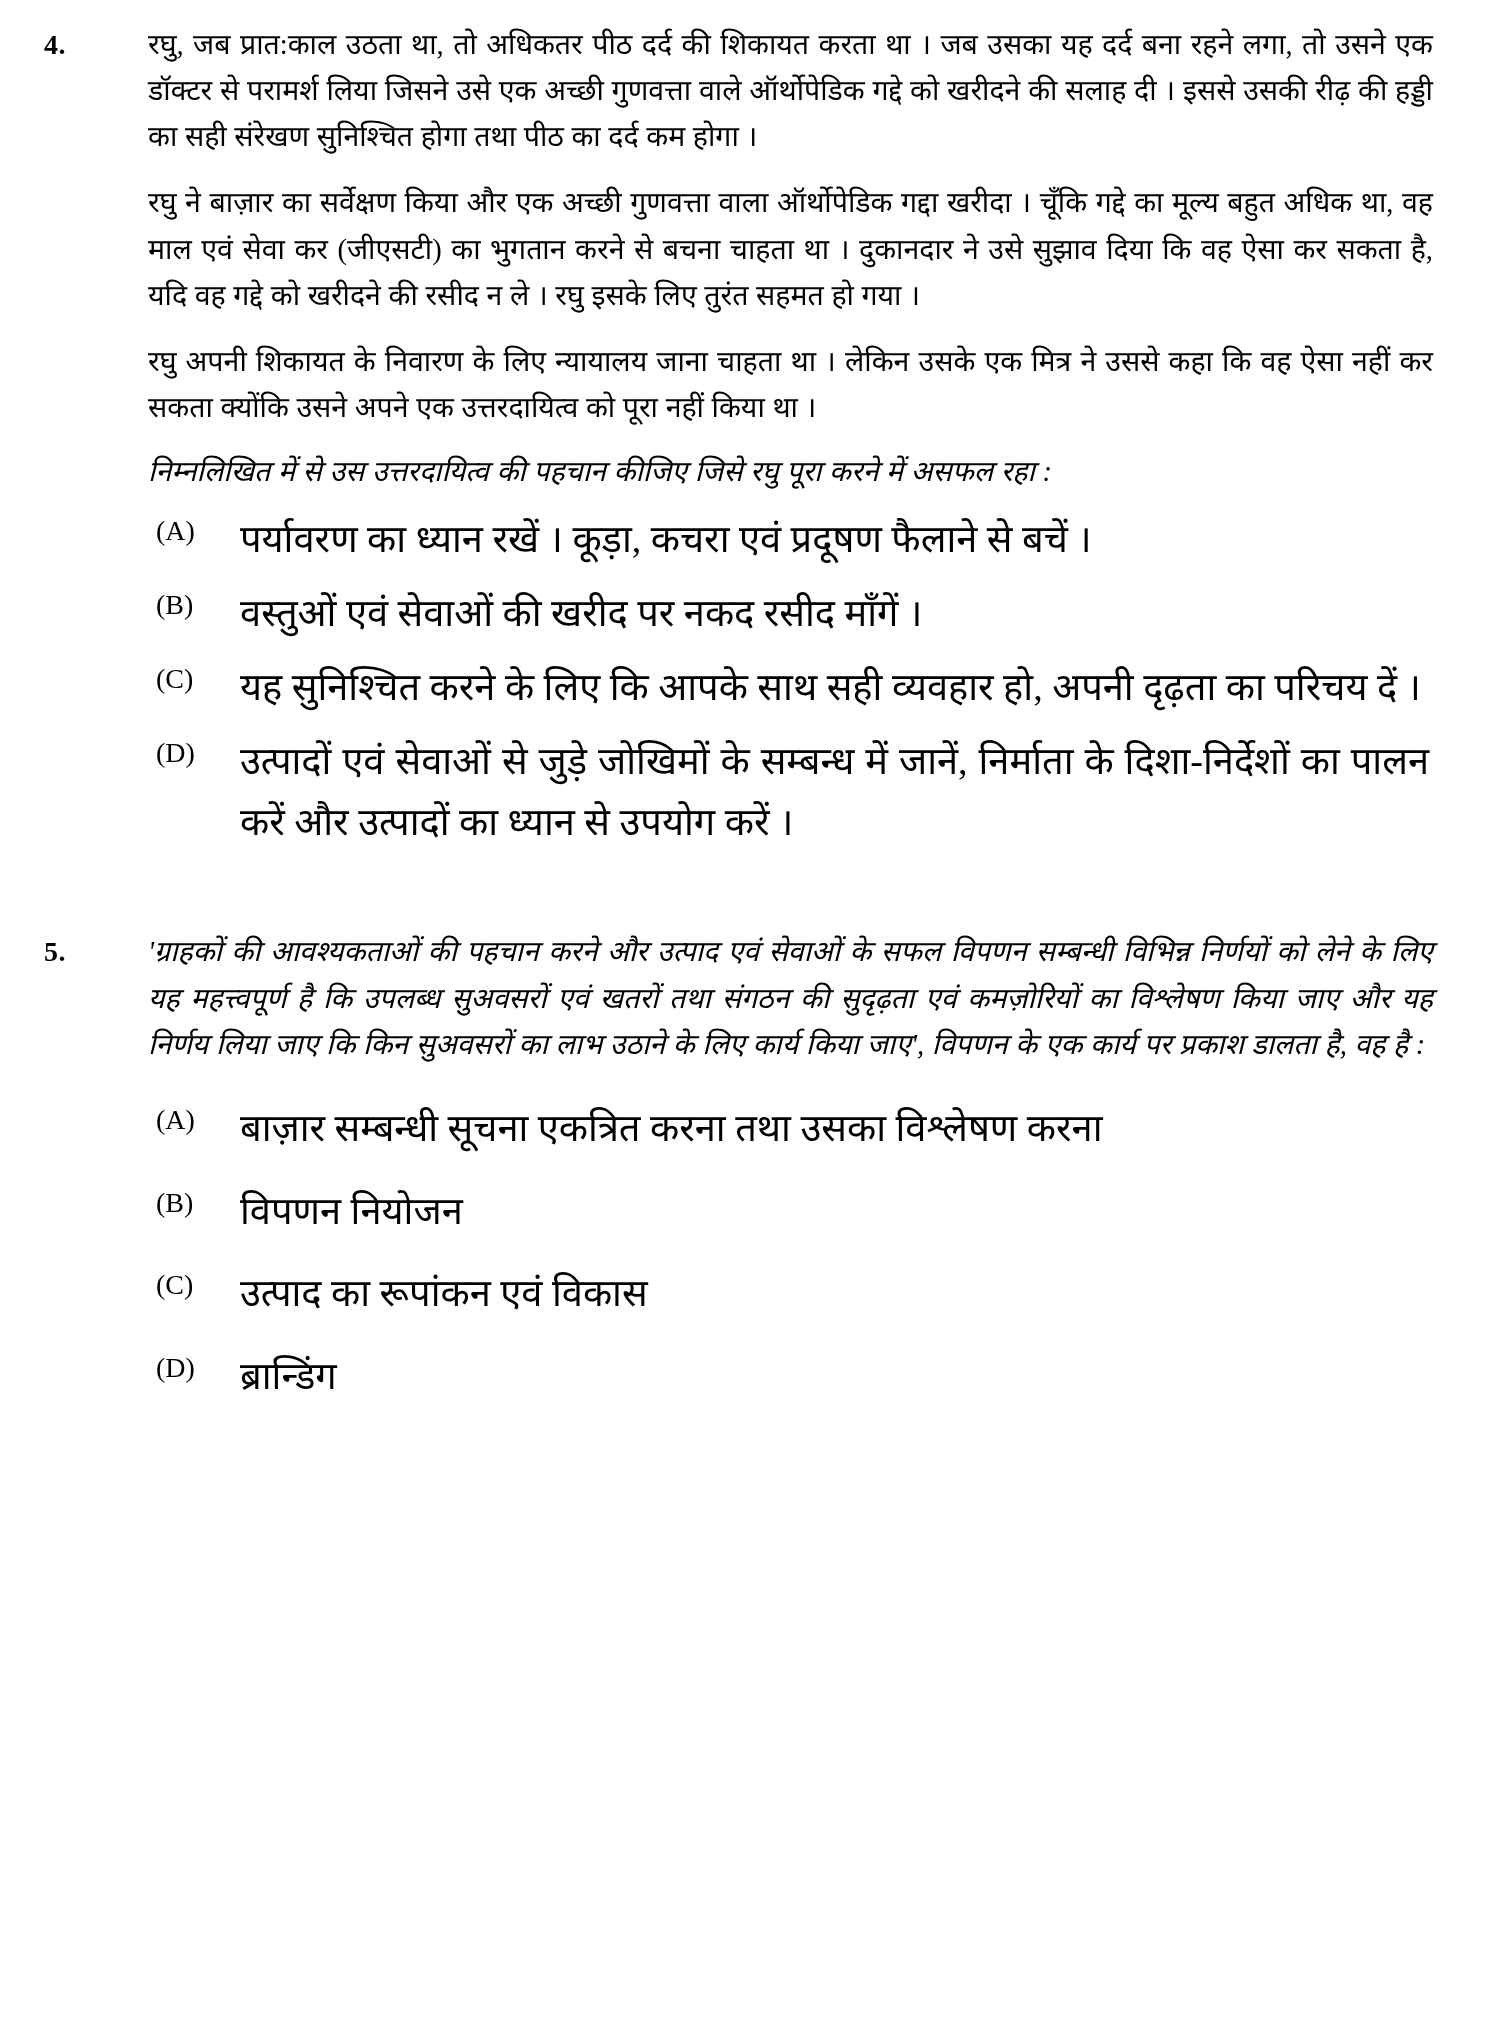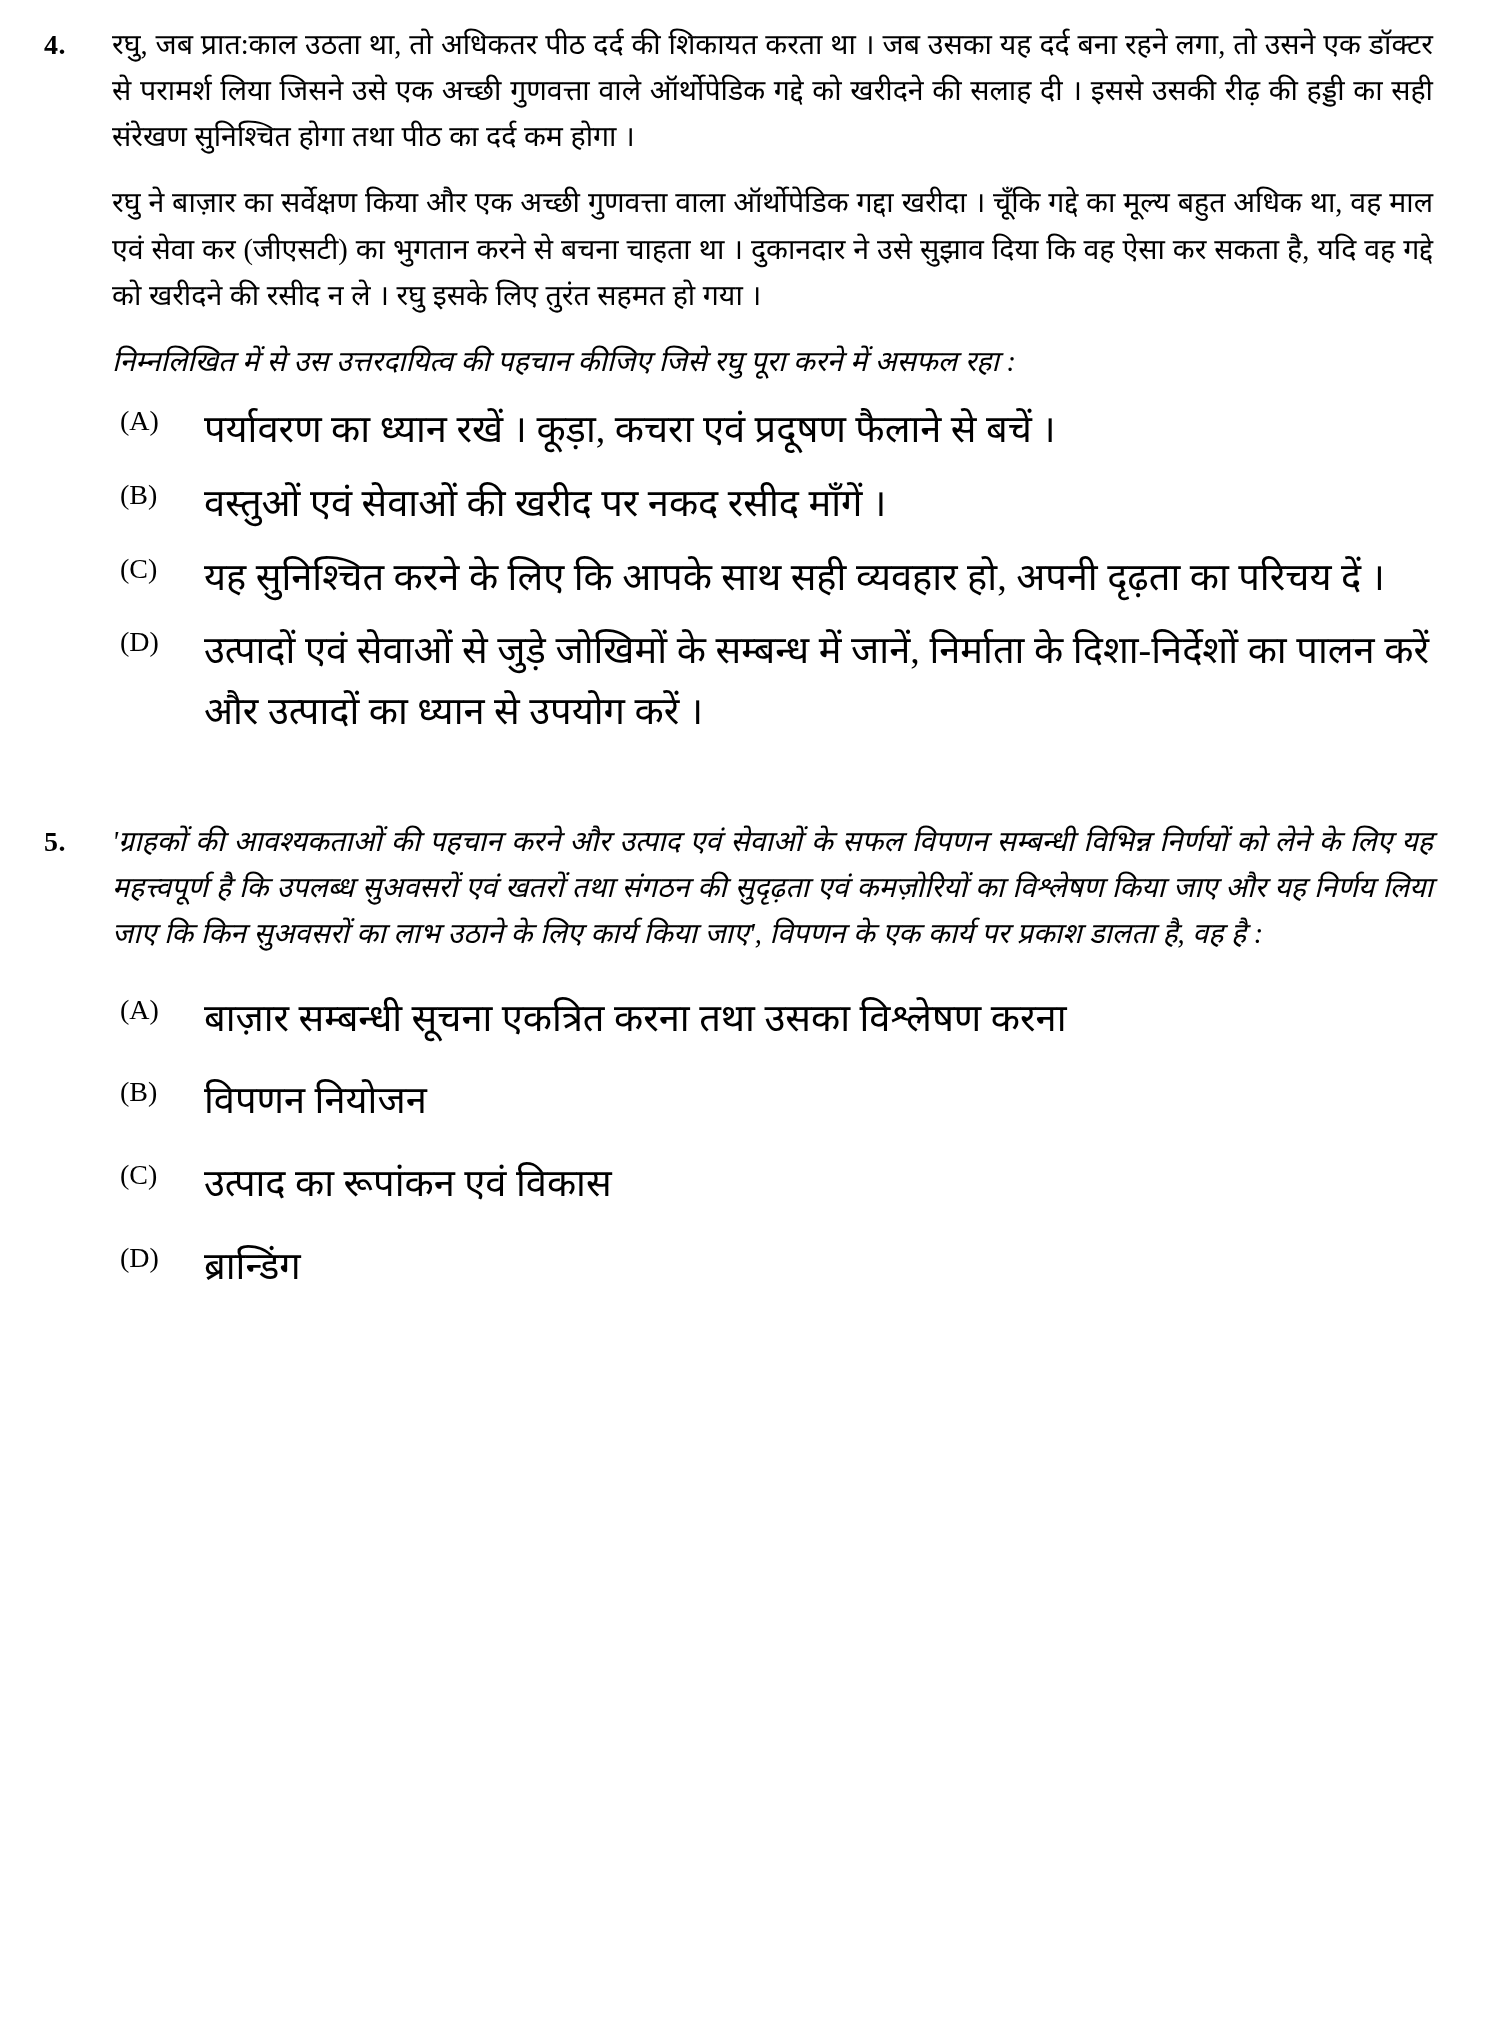--- a/index.html
+++ b/index.html
@@ -49,20 +49,21 @@
     line-height: 1.62;
     text-align: left;
     padding-left: 4px;
     box-sizing: border-box;
     letter-spacing: 0.5px;
   }
 
   .q-body {
     flex: 1 1 auto;
     min-width: 0;
+    margin-left: 36px;
   }
 
   .para {
     font-size: 28.5px;
     line-height: 1.62;
     text-align: justify;
     text-justify: inter-word;
     margin: 0 0 20px 0;
     word-spacing: 0.5px;
   }
@@ -132,20 +133,21 @@
 <div class="page">
   <div class="page-inner">
 
     <section class="question q4">
       <div class="q-row">
         <div class="q-number">4.</div>
         <div class="q-body">
 
           <p class="para">रघु, जब प्रात:काल उठता था, तो अधिकतर पीठ दर्द की शिकायत करता था । जब उसका यह दर्द बना रहने लगा, तो उसने एक डॉक्टर से परामर्श लिया जिसने उसे एक अच्छी गुणवत्ता वाले ऑर्थोपेडिक गद्दे को खरीदने की सलाह दी । इससे उसकी रीढ़ की हड्डी का सही संरेखण सुनिश्चित होगा तथा पीठ का दर्द कम होगा ।</p>
           <p class="para">रघु ने बाज़ार का सर्वेक्षण किया और एक अच्छी गुणवत्ता वाला ऑर्थोपेडिक गद्दा खरीदा । चूँकि गद्दे का मूल्य बहुत अधिक था, वह माल एवं सेवा कर (जीएसटी) का भुगतान करने से बचना चाहता था । दुकानदार ने उसे सुझाव दिया कि वह ऐसा कर सकता है, यदि वह गद्दे को खरीदने की रसीद न ले । रघु इसके लिए तुरंत सहमत हो गया ।</p>
+          <p class="para tight">रघु अपनी शिकायत के निवारण के लिए न्यायालय जाना चाहता था । लेकिन उसके एक मित्र ने उससे कहा कि वह ऐसा नहीं कर सकता क्योंकि उसने अपने एक उत्तरदायित्व को पूरा नहीं किया था ।</p>
 
           <p class="para lead-in">निम्नलिखित में से उस उत्तरदायित्व की पहचान कीजिए जिसे रघु पूरा करने में असफल रहा :</p>
 
           <ul class="options">
             <li class="option">
               <span class="option-label">(A)</span>
               <span class="option-text">पर्यावरण का ध्यान रखें । कूड़ा, कचरा एवं प्रदूषण फैलाने से बचें ।</span>
             </li>
             <li class="option">
               <span class="option-label">(B)</span>

